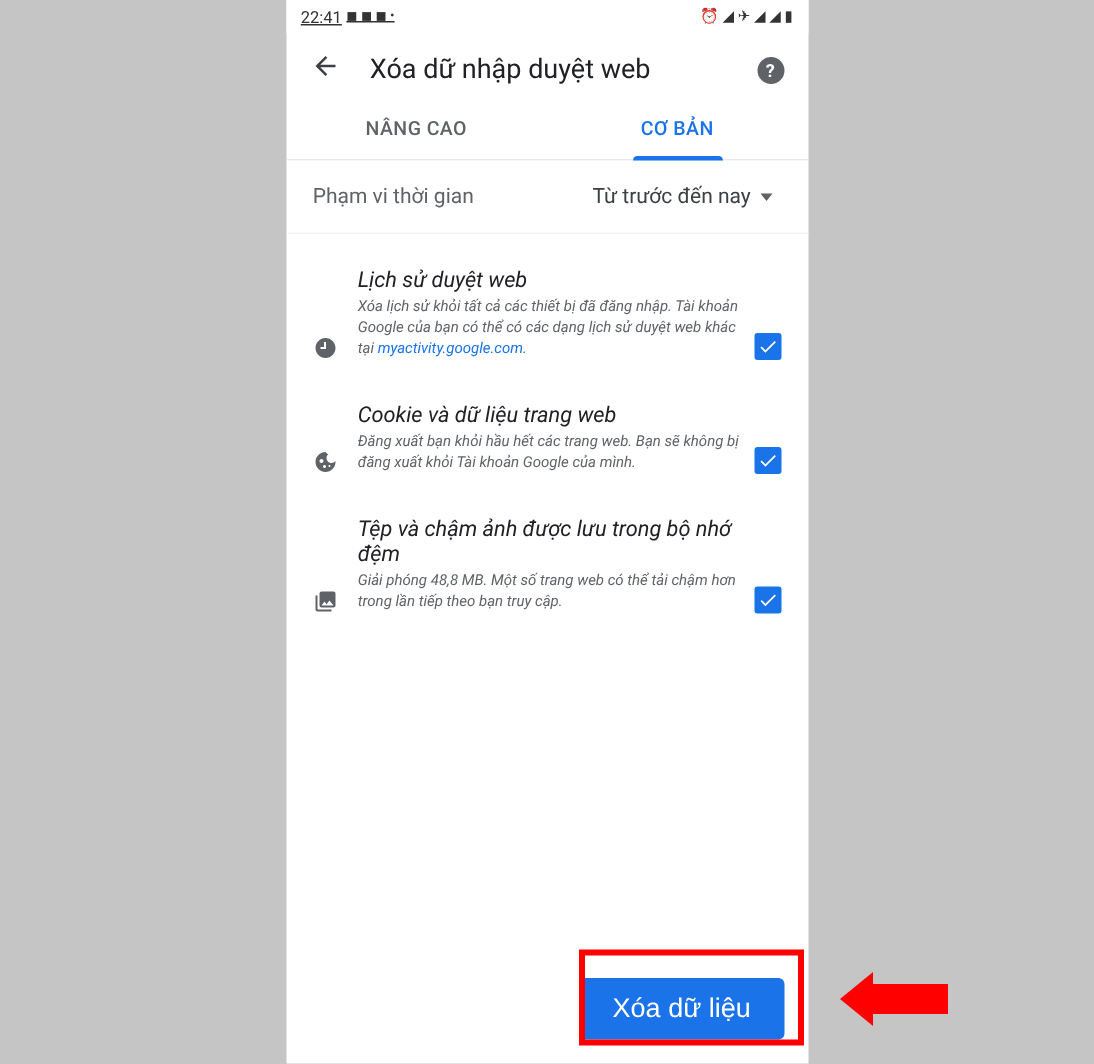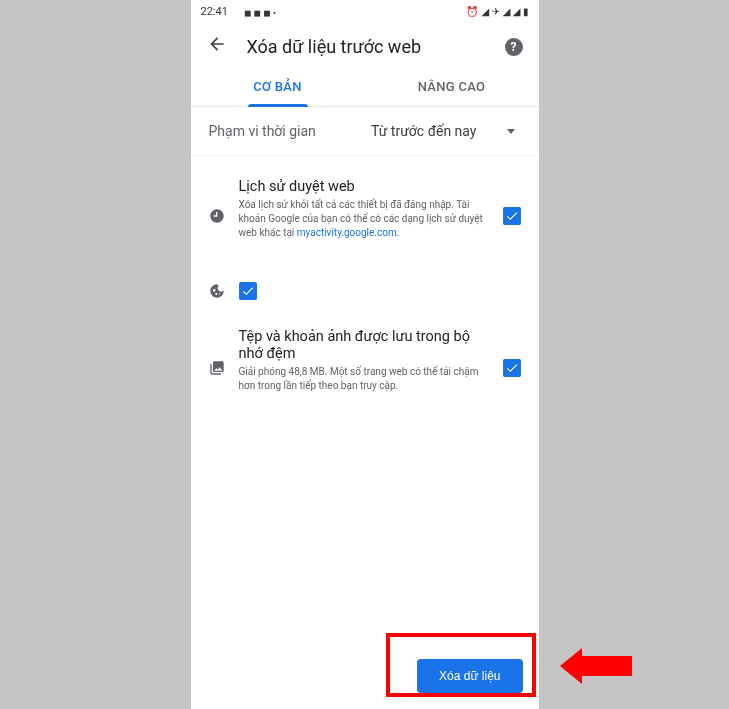--- a/index.html
+++ b/index.html
@@ -24,21 +24,21 @@
     .status-bar {
       height: 22px;
       background: #fff;
       color: #333;
       display: flex;
       align-items: center;
       padding: 0 10px;
       font-size: 11px;
       justify-content: space-between;
     }
-    .status-left { display: flex; align-items: flex-end; gap: 16px; }
+    .status-left { display: flex; align-items: flex-start; gap: 3px; text-decoration: underline; }
     .status-right { display: flex; align-items: center; gap: 3px; font-size: 10px; }
     .app-bar {
       display: flex;
       align-items: center;
       padding: 12px 16px 8px 16px;
       gap: 20px;
     }
     .back-arrow {
       font-size: 20px;
       color: #3c4043;
@@ -100,39 +100,40 @@
     .time-label {
       color: #5f6368;
       font-size: 14px;
       flex-shrink: 0;
     }
     .time-select {
       flex: 1;
       display: flex;
       align-items: center;
       justify-content: flex-end;
-      gap: 30px;
+      gap: 6px;
       color: #3c4043;
       font-size: 14px;
       cursor: pointer;
       padding-right: 6px;
     }
     .dropdown-arrow {
       width: 0;
       height: 0;
       border-left: 4px solid transparent;
       border-right: 4px solid transparent;
       border-top: 5px solid #5f6368;
     }
     .options { padding: 8px 0; }
     .option-row {
       display: flex;
-      align-items: center;
+      align-items: flex-end;
       padding: 14px 18px 14px 12px;
       gap: 8px;
+      font-style: italic;
     }
     .option-icon {
       width: 28px;
       display: flex;
       justify-content: center;
       margin-top: 14px;
       color: #5f6368;
       flex-shrink: 0;
     }
     .option-content { flex: 1; }
@@ -165,21 +166,21 @@
       padding: 12px 16px 16px 16px;
       display: flex;
       justify-content: flex-end;
     }
     .clear-btn {
       background: #1a73e8;
       color: #fff;
       border: none;
       padding: 10px 22px;
       border-radius: 4px;
-      font-size: 12px;
+      font-size: 18px;
       font-weight: 500;
       cursor: pointer;
     }
     .highlight-box {
       position: absolute;
       border: 4px solid #ff0000;
       pointer-events: none;
     }
     .arrow-callout {
       position: absolute;
@@ -211,27 +212,27 @@
     </div>
     <div class="status-right">⏰ ◢ ✈ ◢ ◢ ▮</div>
   </div>
 
   <div class="app-bar">
     <span class="back-arrow">
       <svg width="20" height="20" viewBox="0 0 24 24" fill="#3c4043">
           <path d="M20 11H7.83l5.59-5.59L12 4l-8 8 8 8 1.41-1.41L7.83 13H20v-2z"></path>
         </svg>
     </span>
-    <span class="app-title">Xóa dữ liệu trước web</span>
+    <span class="app-title">Xóa dữ nhập duyệt web</span>
     <span class="help-icon">?</span>
   </div>
 
   <div class="tabs">
+    <div class="tab">NÂNG CAO</div>
     <div class="tab active">CƠ BẢN</div>
-    <div class="tab">NÂNG CAO</div>
   </div>
 
   <div class="time-range">
     <span class="time-label">Phạm vi thời gian</span>
     <div class="time-select">
       <span>Từ trước đến nay</span>
       <span class="dropdown-arrow"></span>
     </div>
   </div>
 
@@ -255,35 +256,39 @@
           </svg>
       </div>
     </div>
 
     <div class="option-row">
       <div class="option-icon">
         <svg width="16" height="16" viewBox="0 0 24 24" fill="#5f6368">
             <path d="M12 2C6.5 2 2 6.5 2 12s4.5 10 10 10 10-4.5 10-10c0-.3 0-.7-.1-1-.9 1.2-2.3 2-3.9 2-2.8 0-5-2.2-5-5 0-1.6.8-3 2-3.9-.3-.1-.7-.1-1-.1zM8 13c-1.1 0-2-.9-2-2s.9-2 2-2 2 .9 2 2-.9 2-2 2zm3 5c-.8 0-1.5-.7-1.5-1.5S10.2 15 11 15s1.5.7 1.5 1.5S11.8 18 11 18zm5-1c-.6 0-1-.4-1-1s.4-1 1-1 1 .4 1 1-.4 1-1 1z"></path>
           </svg>
       </div>
+      <div class="option-content">
+        <div class="option-title">Cookie và dữ liệu trang web</div>
+        <div class="option-desc">Đăng xuất bạn khỏi hầu hết các trang web. Bạn sẽ không bị đăng xuất khỏi Tài khoản Google của mình.</div>
+      </div>
       <div class="checkbox">
         <svg viewBox="0 0 24 24">
             <path d="M9 16.17L4.83 12l-1.42 1.41L9 19 21 7l-1.41-1.41z"></path>
           </svg>
       </div>
     </div>
 
     <div class="option-row">
       <div class="option-icon">
         <svg width="16" height="16" viewBox="0 0 24 24" fill="#5f6368">
             <path d="M22 16V4c0-1.1-.9-2-2-2H8c-1.1 0-2 .9-2 2v12c0 1.1.9 2 2 2h12c1.1 0 2-.9 2-2zm-11-4l2 2.7 3-3.7 4 5H8l3-4zM2 6v14c0 1.1.9 2 2 2h14v-2H4V6H2z"></path>
           </svg>
       </div>
       <div class="option-content">
-        <div class="option-title">Tệp và khoản ảnh được lưu trong bộ nhớ đệm</div>
+        <div class="option-title">Tệp và chậm ảnh được lưu trong bộ nhớ đệm</div>
         <div class="option-desc">Giải phóng 48,8 MB. Một số trang web có thể tải chậm hơn trong lần tiếp theo bạn truy cập.</div>
       </div>
       <div class="checkbox">
         <svg viewBox="0 0 24 24">
             <path d="M9 16.17L4.83 12l-1.42 1.41L9 19 21 7l-1.41-1.41z"></path>
           </svg>
       </div>
     </div>
 
   </div>

